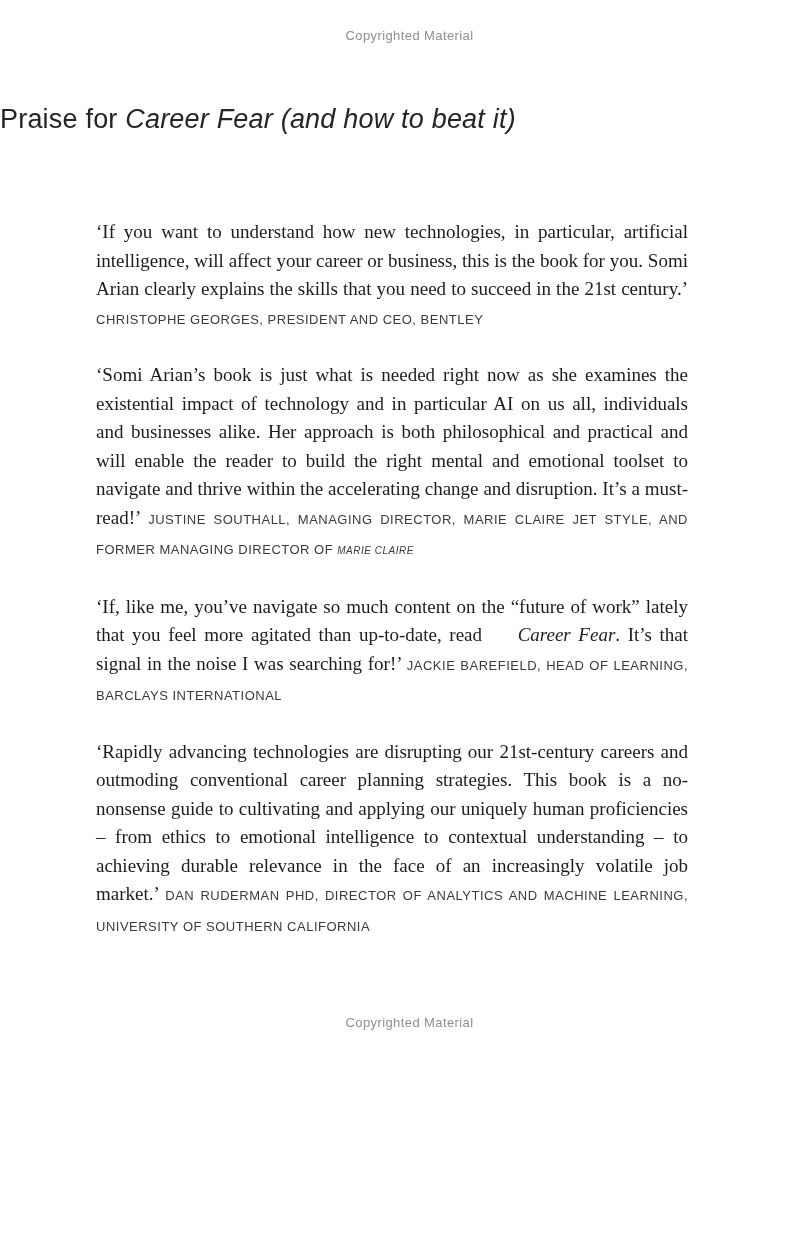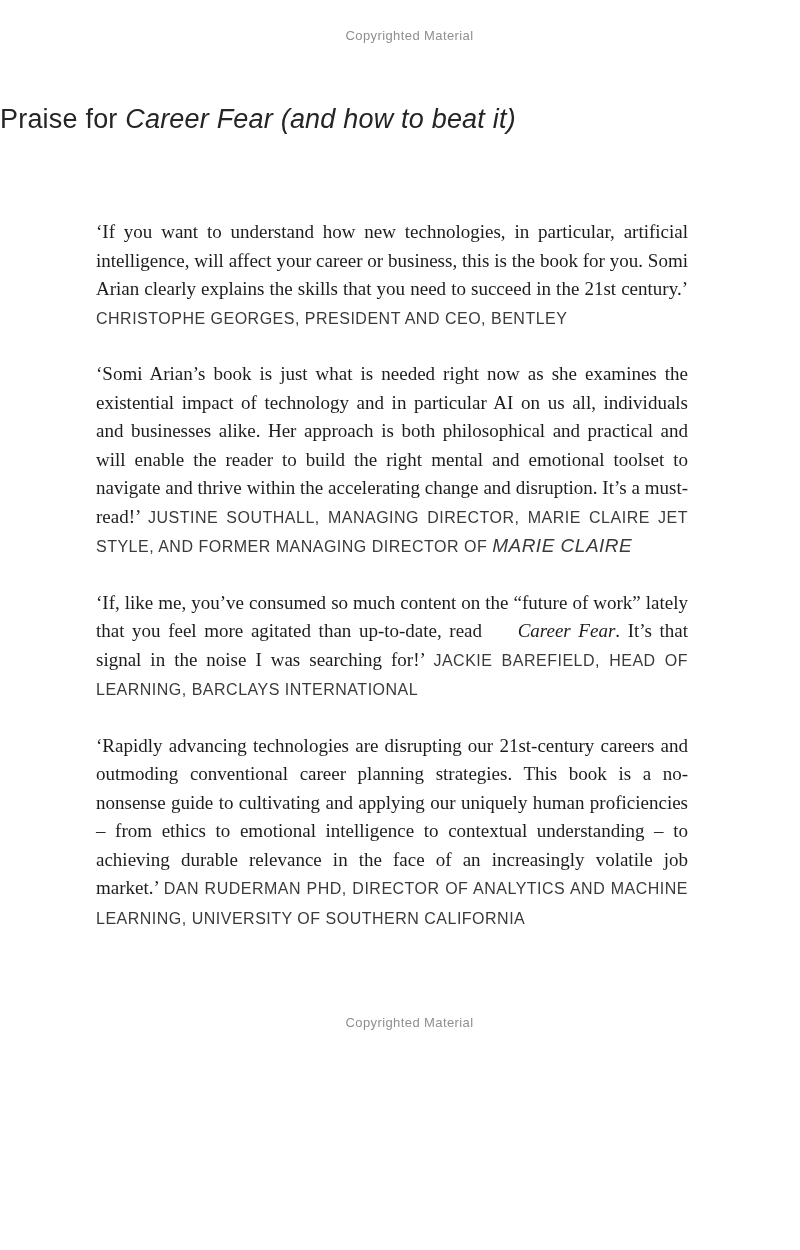--- a/index.html
+++ b/index.html
@@ -48,45 +48,45 @@
     text-align: justify;
     font-size: 19px;
     line-height: 28.5px;
     color: #1c1c1c;
   }
   p.para:last-child { margin-bottom: 0; }
   .q { font-family: "Liberation Serif", serif; }
   .i { font-family: "Liberation Serif", serif; font-style: italic; margin-left: 28px; }
   .a {
     font-family: "Liberation Sans", sans-serif;
-    font-size: 16px;
+    font-size: 13px;
     letter-spacing: 0.5px;
     color: #3a3a3a;
   }
   .ai {
     font-family: "Liberation Sans", sans-serif;
-    font-size: 19px;
+    font-size: 10px;
     letter-spacing: 0.5px;
     color: #3a3a3a;
     font-style: italic;
   }
 </style>
 </head>
 <body>
 
 <div class="page">
 
   <div class="watermark top">Copyrighted Material</div>
 
   <div class="title">
     <span>Praise for </span><span class="it">Career Fear (and how to beat it)</span>
   </div>
 
   <div class="content">
       <p class="para"><span class="q">‘If you want to understand how new technologies, in particular, artificial intelligence, will affect your career or business, this is the book for you. Somi Arian clearly explains the skills that you need to succeed in the 21st century.’ </span><span class="a">CHRISTOPHE GEORGES, PRESIDENT AND CEO, BENTLEY</span></p>
       <p class="para"><span class="q">‘Somi Arian’s book is just what is needed right now as she examines the existential impact of technology and in particular AI on us all, individuals and businesses alike. Her approach is both philosophical and practical and will enable the reader to build the right mental and emotional toolset to navigate and thrive within the accelerating change and disruption. It’s a must-read!’ </span><span class="a">JUSTINE SOUTHALL, MANAGING DIRECTOR, MARIE CLAIRE JET STYLE, AND FORMER MANAGING DIRECTOR OF </span><span class="ai">MARIE CLAIRE</span></p>
-      <p class="para"><span class="q">‘If, like me, you’ve consumed so much content on the “future of work” lately that you feel more agitated than up-to-date, read </span><span class="i">Career Fear</span><span class="q">. It’s that signal in the noise I was searching for!’ </span><span class="a">JACKIE BAREFIELD, HEAD OF LEARNING, BARCLAYS INTERNATIONAL</span></p>
+      <p class="para"><span class="q">‘If, like me, you’ve navigate so much content on the “future of work” lately that you feel more agitated than up-to-date, read </span><span class="i">Career Fear</span><span class="q">. It’s that signal in the noise I was searching for!’ </span><span class="a">JACKIE BAREFIELD, HEAD OF LEARNING, BARCLAYS INTERNATIONAL</span></p>
       <p class="para"><span class="q">‘Rapidly advancing technologies are disrupting our 21st-century careers and outmoding conventional career planning strategies. This book is a no-nonsense guide to cultivating and applying our uniquely human proficiencies – from ethics to emotional intelligence to contextual understanding – to achieving durable relevance in the face of an increasingly volatile job market.’ </span><span class="a">DAN RUDERMAN PHD, DIRECTOR OF ANALYTICS AND MACHINE LEARNING, UNIVERSITY OF SOUTHERN CALIFORNIA</span></p>
     </div>
 
   <div class="watermark bottom">Copyrighted Material</div>
 
 </div>
 
 </body></html>

